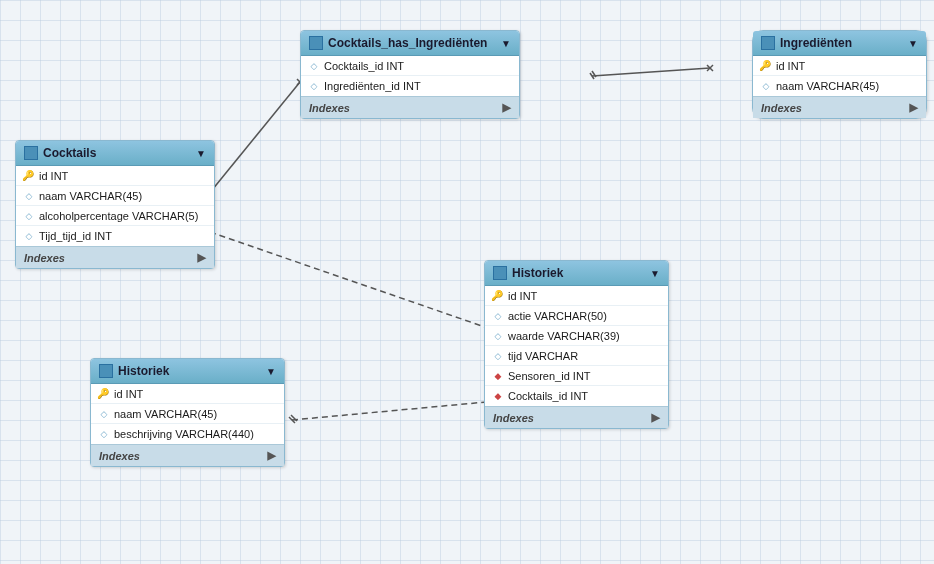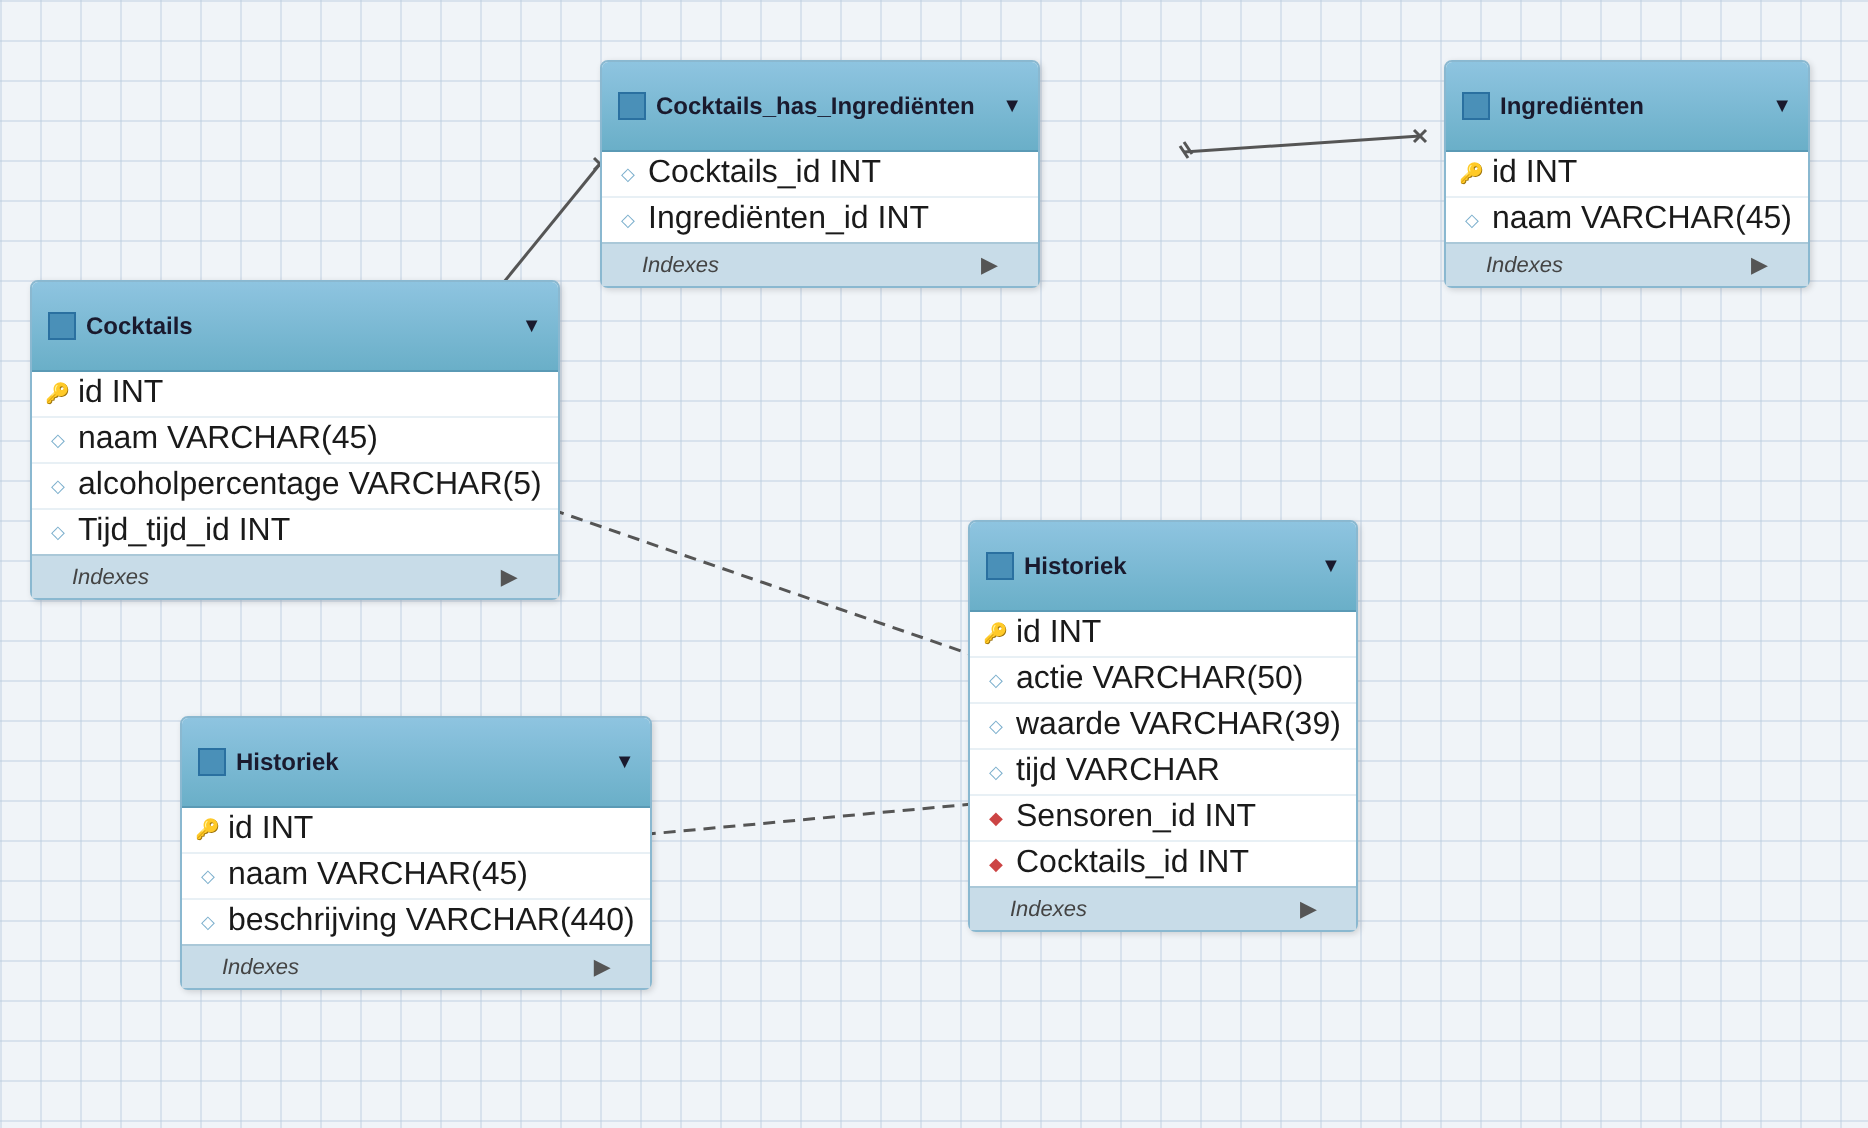--- a/index.html
+++ b/index.html
@@ -20,21 +20,21 @@
       position: absolute;
       background: white;
       border: 1px solid #8ab8d0;
       border-radius: 4px;
       min-width: 190px;
       box-shadow: 1px 1px 3px rgba(0,0,0,0.15);
     }
     .table-header {
       background: linear-gradient(180deg, #8ec4e0 0%, #6aafc8 100%);
       border-bottom: 1px solid #5a9ab5;
-      padding: 15px 8px;
+      padding: 5px 8px;
       display: flex;
       align-items: center;
       justify-content: space-between;
       border-radius: 3px 3px 0 0;
       text-align: center;
     }
     .table-header-left {
       display: flex;
       align-items: center;
       gap: 5px;
@@ -85,29 +85,30 @@
     .diamond-symbol {
       color: #7aaecc;
       font-size: 9px;
     }
     .red-diamond-symbol {
       color: #cc4444;
       font-size: 9px;
     }
     .field-name {
       color: #1a1a1a;
-      font-size: 16px;
+      font-size: 11px;
     }
     .indexes-row {
       background: #c8dce8;
-      padding: 4px 20px;
+      padding: 4px 8px;
       display: flex;
       align-items: center;
       justify-content: space-between;
       border-top: 1px solid #aac8d8;
+      font-weight: bold;
     }
     .indexes-label {
       color: #444;
       font-size: 11px;
       font-style: italic;
     }
     .indexes-arrow {
       color: #555;
       font-size: 11px;
     }
@@ -218,21 +219,21 @@
         </span>
       <span class="field-name">Ingrediënten_id INT</span>
     </div>
   </div>
   <div class="indexes-row">
     <span class="indexes-label">Indexes</span>
     <span class="indexes-arrow">▶</span>
   </div>
 </div>
 
-<div class="db-table" style="left:722px; top:30px; min-width:175px;">
+<div class="db-table" style="left:752px; top:30px; min-width:175px;border-radius:11px;">
   <div class="table-header">
     <div class="table-header-left">
       <span class="table-icon"></span>
       <span class="table-title">Ingrediënten</span>
     </div>
     <span class="table-arrow">▼</span>
   </div>
   <div class="table-body">
     <div class="table-row">
       <span class="field-icon-key">

